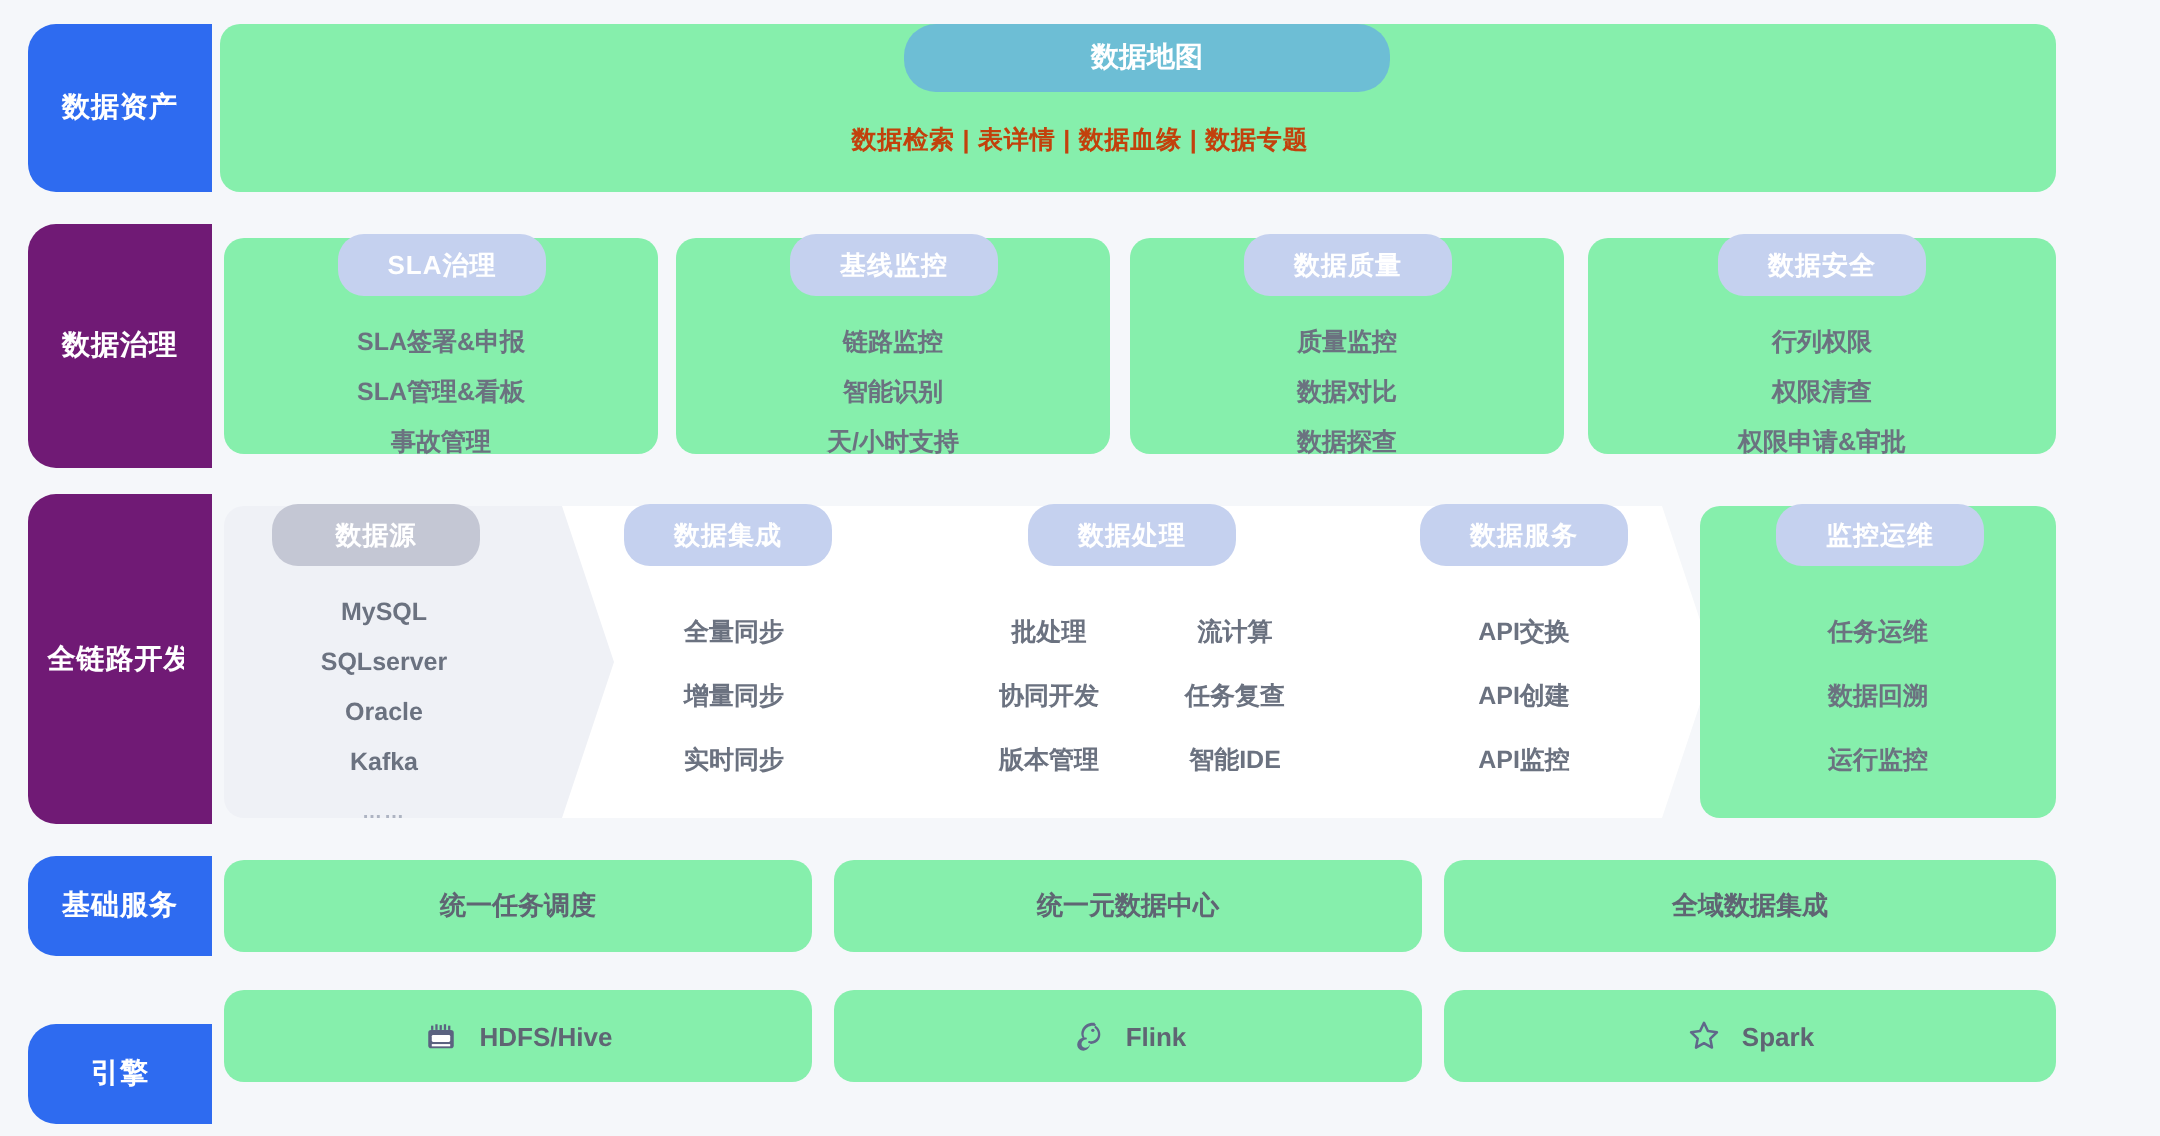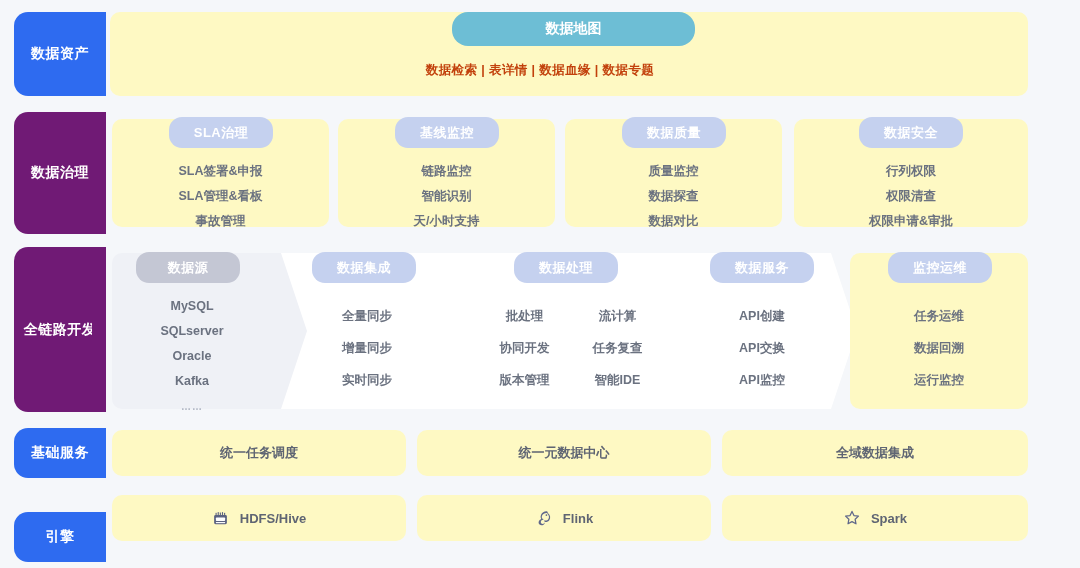--- a/index.html
+++ b/index.html
@@ -26,21 +26,21 @@
     content: "";
     position: absolute; right: 0; top: 0;
     width: 14px; height: 100%;
     background: inherit;
     border-radius: 0;
   }
 
   
   .card {
     position: absolute;
-    background: #fef9c3;
+    background: #86efac;
     border-radius: 10px;
   }
 
   
   .banner-pill {
     position: absolute;
     display: flex; align-items: center; justify-content: center;
     background: #6dbed5;
     color: #ffffff;
     font-size: 14px; font-weight: bold;
@@ -149,22 +149,22 @@
       <div class="it">天/小时支持</div>
     </div>
   </div>
 
   <div class="card" style="left:565px; top:119px; width:217px; height:108px;">
     <div class="pill" style="left:57px; top:-2px; width:104px; height:31px;">
       <span>数据质量</span>
     </div>
     <div class="items" style="top:40px;">
       <div class="it">质量监控</div>
+      <div class="it">数据对比</div>
       <div class="it">数据探查</div>
-      <div class="it">数据对比</div>
     </div>
   </div>
 
   <div class="card" style="left:794px; top:119px; width:234px; height:108px;">
     <div class="pill" style="left:65px; top:-2px; width:104px; height:31px;">
       <span>数据安全</span>
     </div>
     <div class="items" style="top:40px;">
       <div class="it">行列权限</div>
       <div class="it">权限清查</div>
@@ -209,22 +209,22 @@
     <div class="it">任务复查</div>
     <div class="it">版本管理</div>
     <div class="it">智能IDE</div>
   </div>
 
   <div class="chev lr" style="left:659px; top:253px; width:198px; height:156px;"></div>
   <div class="pill" style="left:710px; top:252px; width:104px; height:31px;">
     <span>数据服务</span>
   </div>
   <div class="items" style="left:702px; top:300px; width:120px;">
+    <div class="it" style="line-height:32px;">API交换</div>
     <div class="it" style="line-height:32px;">API创建</div>
-    <div class="it" style="line-height:32px;">API交换</div>
     <div class="it" style="line-height:32px;">API监控</div>
   </div>
 
   <div class="card" style="left:850px; top:253px; width:178px; height:156px;"></div>
   <div class="pill" style="left:888px; top:252px; width:104px; height:31px;">
     <span>监控运维</span>
   </div>
   <div class="items" style="left:850px; top:300px; width:178px;">
     <div class="it" style="line-height:32px;">任务运维</div>
     <div class="it" style="line-height:32px;">数据回溯</div>

